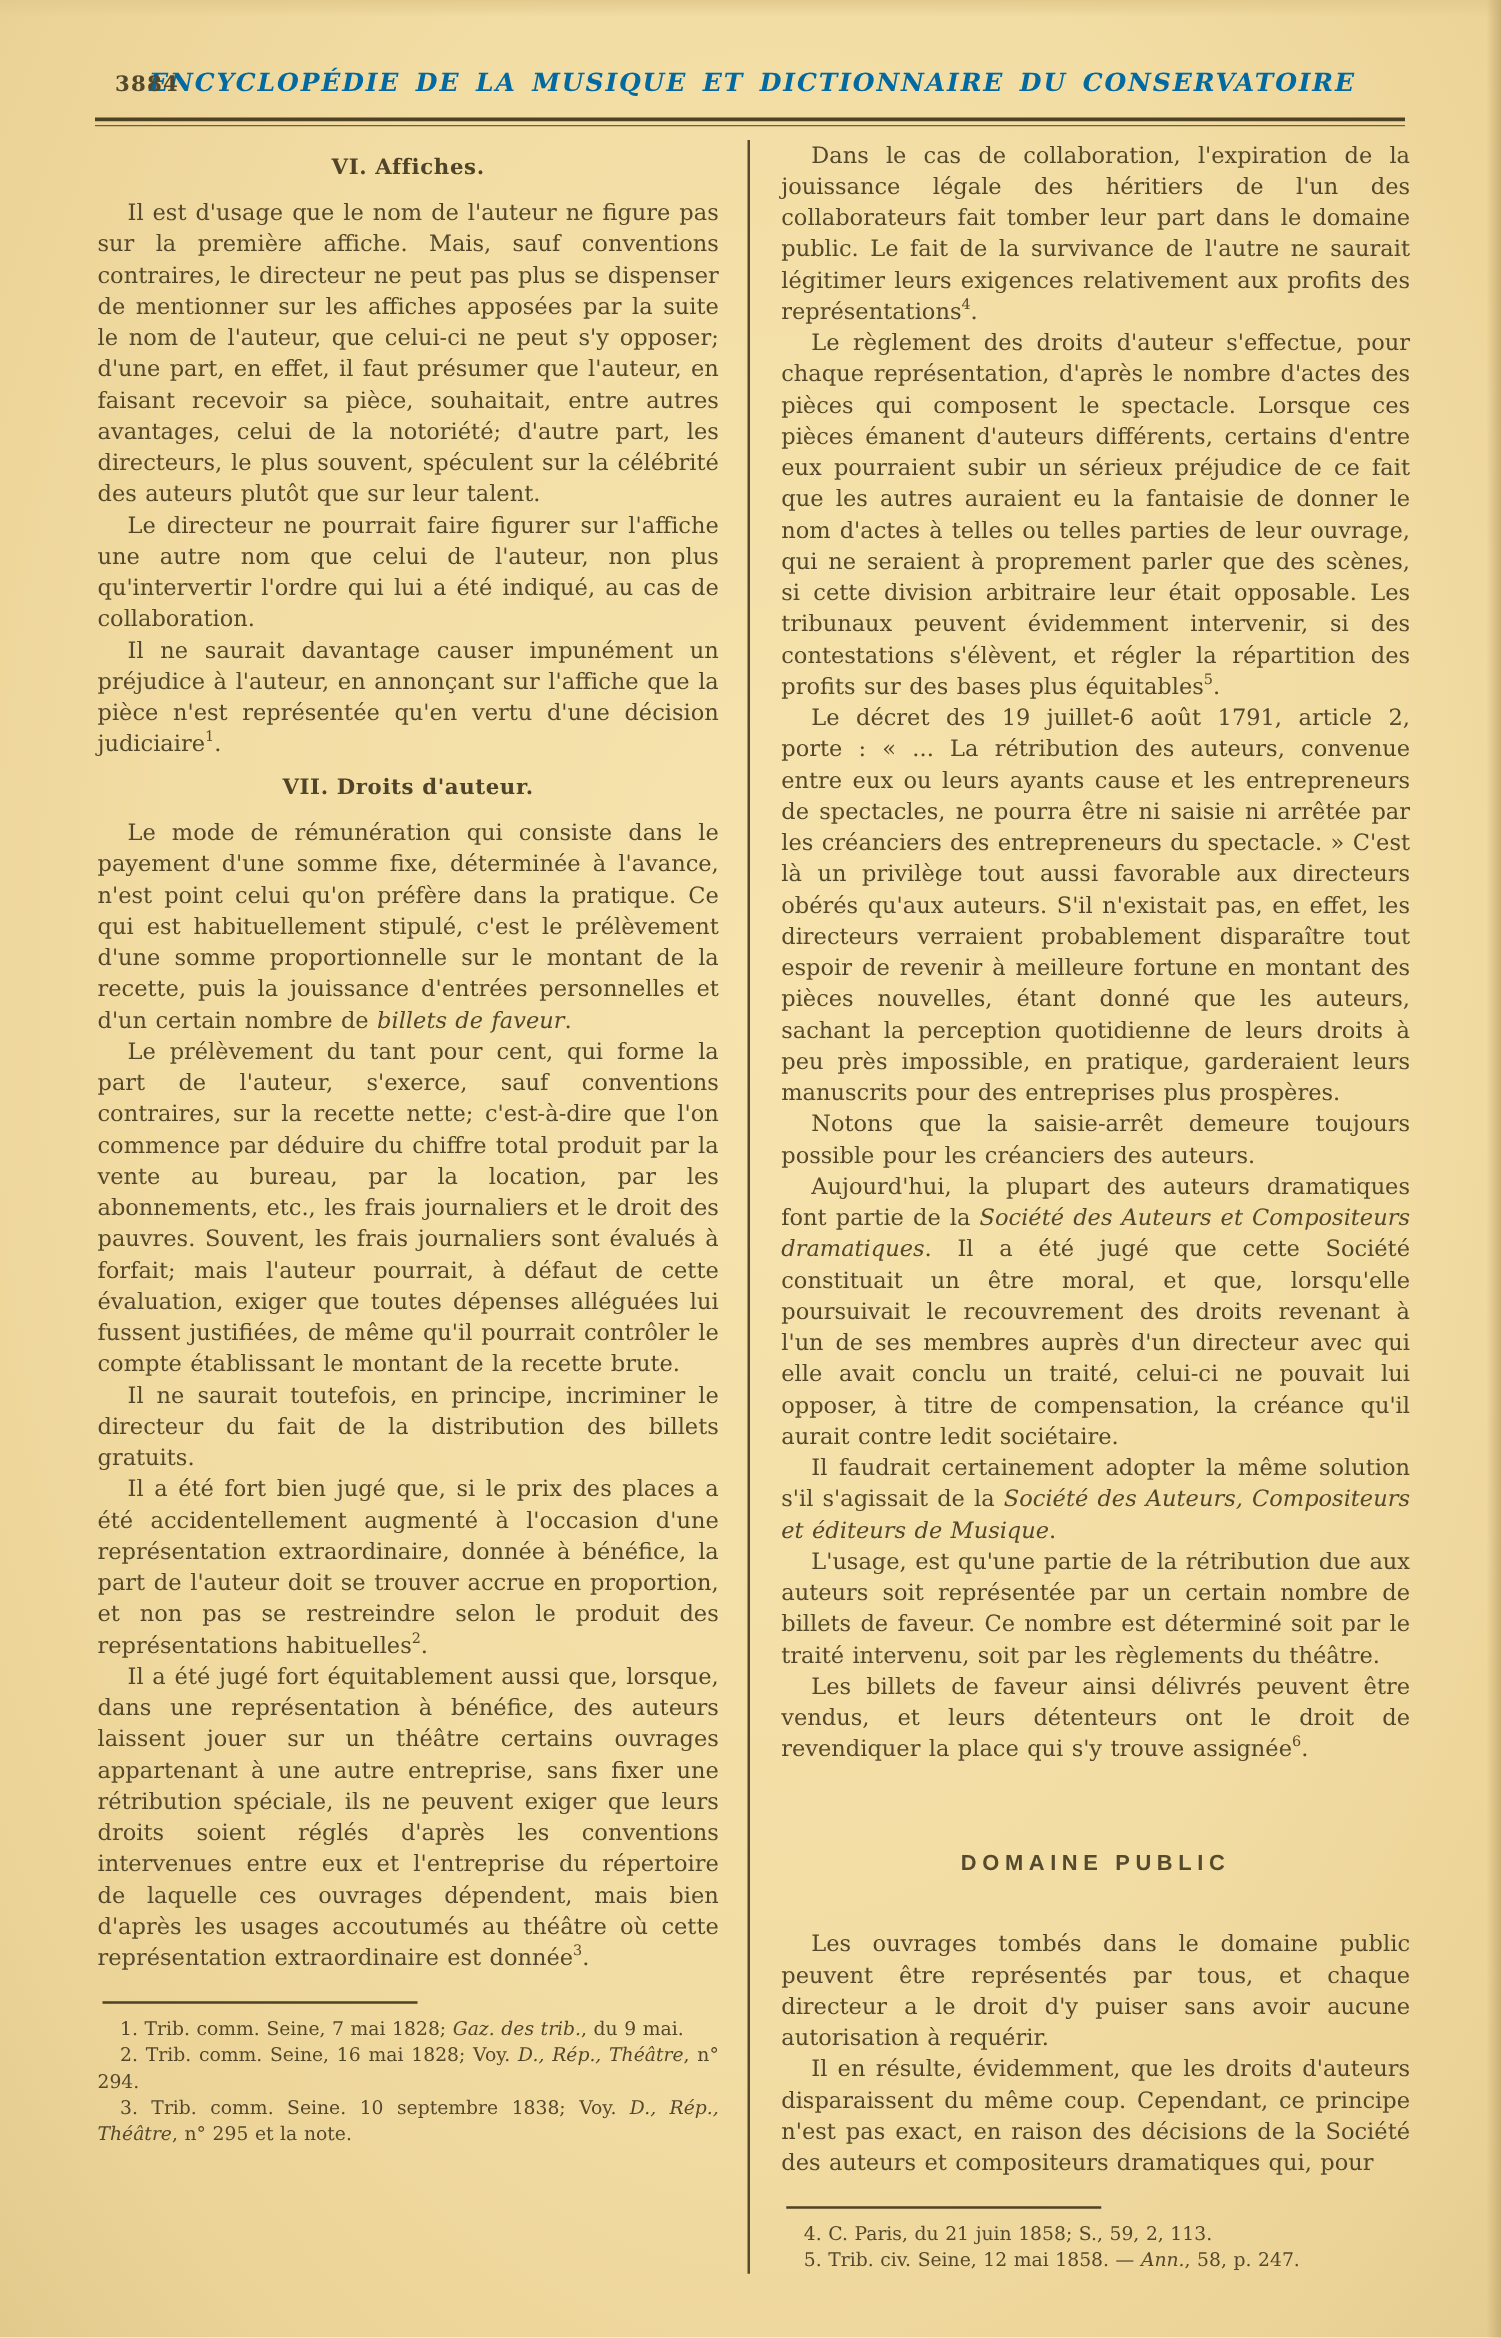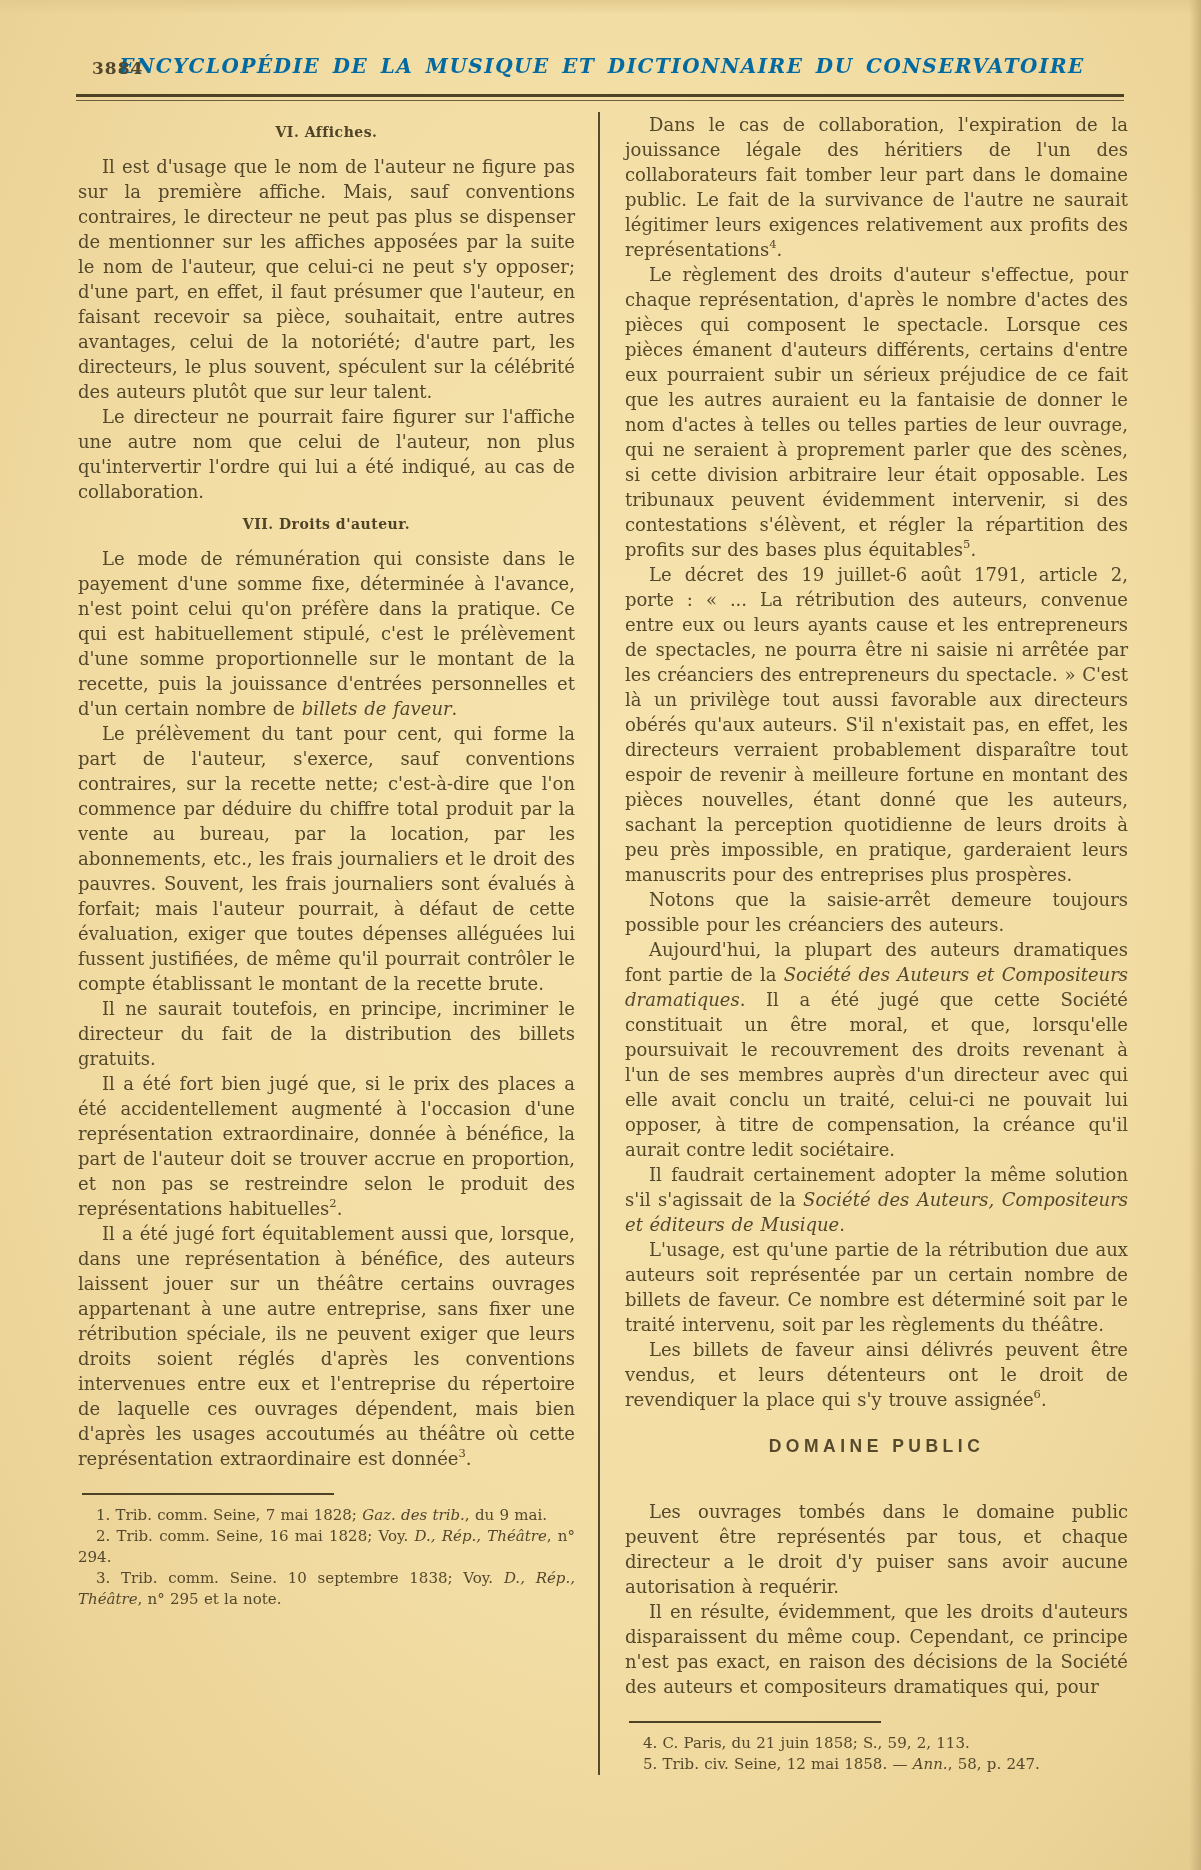--- a/index.html
+++ b/index.html
@@ -29,27 +29,27 @@
     position:absolute;top:94px;left:76px;width:1048px;height:3px;
     border-top:3px solid #4d4126;border-bottom:1px solid #6e5f3c;
   }
 
   .text-block{position:absolute;top:112px;left:78px;width:1050px;display:flex;align-items:stretch;}
   .col{width:497px;}
   .col.right-col{width:503px;}
   .divider{width:2px;background:#574b2e;margin-left:23px;margin-right:25px;}
 
   .sec-heading{
-    text-align:center;font-weight:bold;font-size:14px;
+    text-align:center;font-weight:bold;font-size:17px;
     margin:12px 0 14px;letter-spacing:0.5px;color:#4f4427;
   }
   .dp-heading{
     font-family:"Liberation Sans", sans-serif;font-weight:bold;
     font-size:17.5px;letter-spacing:4.5px;text-align:center;
-    margin:24px 0 42px;color:#564a2d;
+    margin:68px 0 42px;color:#564a2d;
   }
 
   p.para{
     margin:0;text-indent:24px;text-align:justify;
     font-size:18px;line-height:25px;word-spacing:1px;
   }
   sup{font-size:11.5px;line-height:0;position:relative;top:-1px;}
 
   .footnote-rule{
     border:0;border-top:2px solid #4d4126;width:252px;
@@ -70,20 +70,21 @@
 </div>
 <div class="header-rule"></div>
 
 <div class="text-block">
 
   <div class="col left-col">
     <h3 class="sec-heading">VI. Affiches.</h3>
     <div>
         <p class="para">Il est d'usage que le nom de l'auteur ne figure pas sur la première affiche. Mais, sauf conventions contraires, le directeur ne peut pas plus se dispenser de mentionner sur les affiches apposées par la suite le nom de l'auteur, que celui-ci ne peut s'y opposer; d'une part, en effet, il faut présumer que l'auteur, en faisant recevoir sa pièce, souhaitait, entre autres avantages, celui de la notoriété; d'autre part, les directeurs, le plus souvent, spéculent sur la célébrité des auteurs plutôt que sur leur talent.</p>
         <p class="para">Le directeur ne pourrait faire figurer sur l'affiche une autre nom que celui de l'auteur, non plus qu'intervertir l'ordre qui lui a été indiqué, au cas de collaboration.</p>
+        <p class="para">Il ne saurait davantage causer impunément un préjudice à l'auteur, en annonçant sur l'affiche que la pièce n'est représentée qu'en vertu d'une décision judiciaire<sup>1</sup>.</p>
       </div>
     <h3 class="sec-heading">VII. Droits d'auteur.</h3>
     <div>
         <p class="para">Le mode de rémunération qui consiste dans le payement d'une somme fixe, déterminée à l'avance, n'est point celui qu'on préfère dans la pratique. Ce qui est habituellement stipulé, c'est le prélèvement d'une somme proportionnelle sur le montant de la recette, puis la jouissance d'entrées personnelles et d'un certain nombre de <i>billets de faveur</i>.</p>
         <p class="para">Le prélèvement du tant pour cent, qui forme la part de l'auteur, s'exerce, sauf conventions contraires, sur la recette nette; c'est-à-dire que l'on commence par déduire du chiffre total produit par la vente au bureau, par la location, par les abonnements, etc., les frais journaliers et le droit des pauvres. Souvent, les frais journaliers sont évalués à forfait; mais l'auteur pourrait, à défaut de cette évaluation, exiger que toutes dépenses alléguées lui fussent justifiées, de même qu'il pourrait contrôler le compte établissant le montant de la recette brute.</p>
         <p class="para">Il ne saurait toutefois, en principe, incriminer le directeur du fait de la distribution des billets gratuits.</p>
         <p class="para">Il a été fort bien jugé que, si le prix des places a été accidentellement augmenté à l'occasion d'une représentation extraordinaire, donnée à bénéfice, la part de l'auteur doit se trouver accrue en proportion, et non pas se restreindre selon le produit des représentations habituelles<sup>2</sup>.</p>
         <p class="para">Il a été jugé fort équitablement aussi que, lorsque, dans une représentation à bénéfice, des auteurs laissent jouer sur un théâtre certains ouvrages appartenant à une autre entreprise, sans fixer une rétribution spéciale, ils ne peuvent exiger que leurs droits soient réglés d'après les conventions intervenues entre eux et l'entreprise du répertoire de laquelle ces ouvrages dépendent, mais bien d'après les usages accoutumés au théâtre où cette représentation extraordinaire est donnée<sup>3</sup>.</p>
       </div>
     <hr class="footnote-rule">

